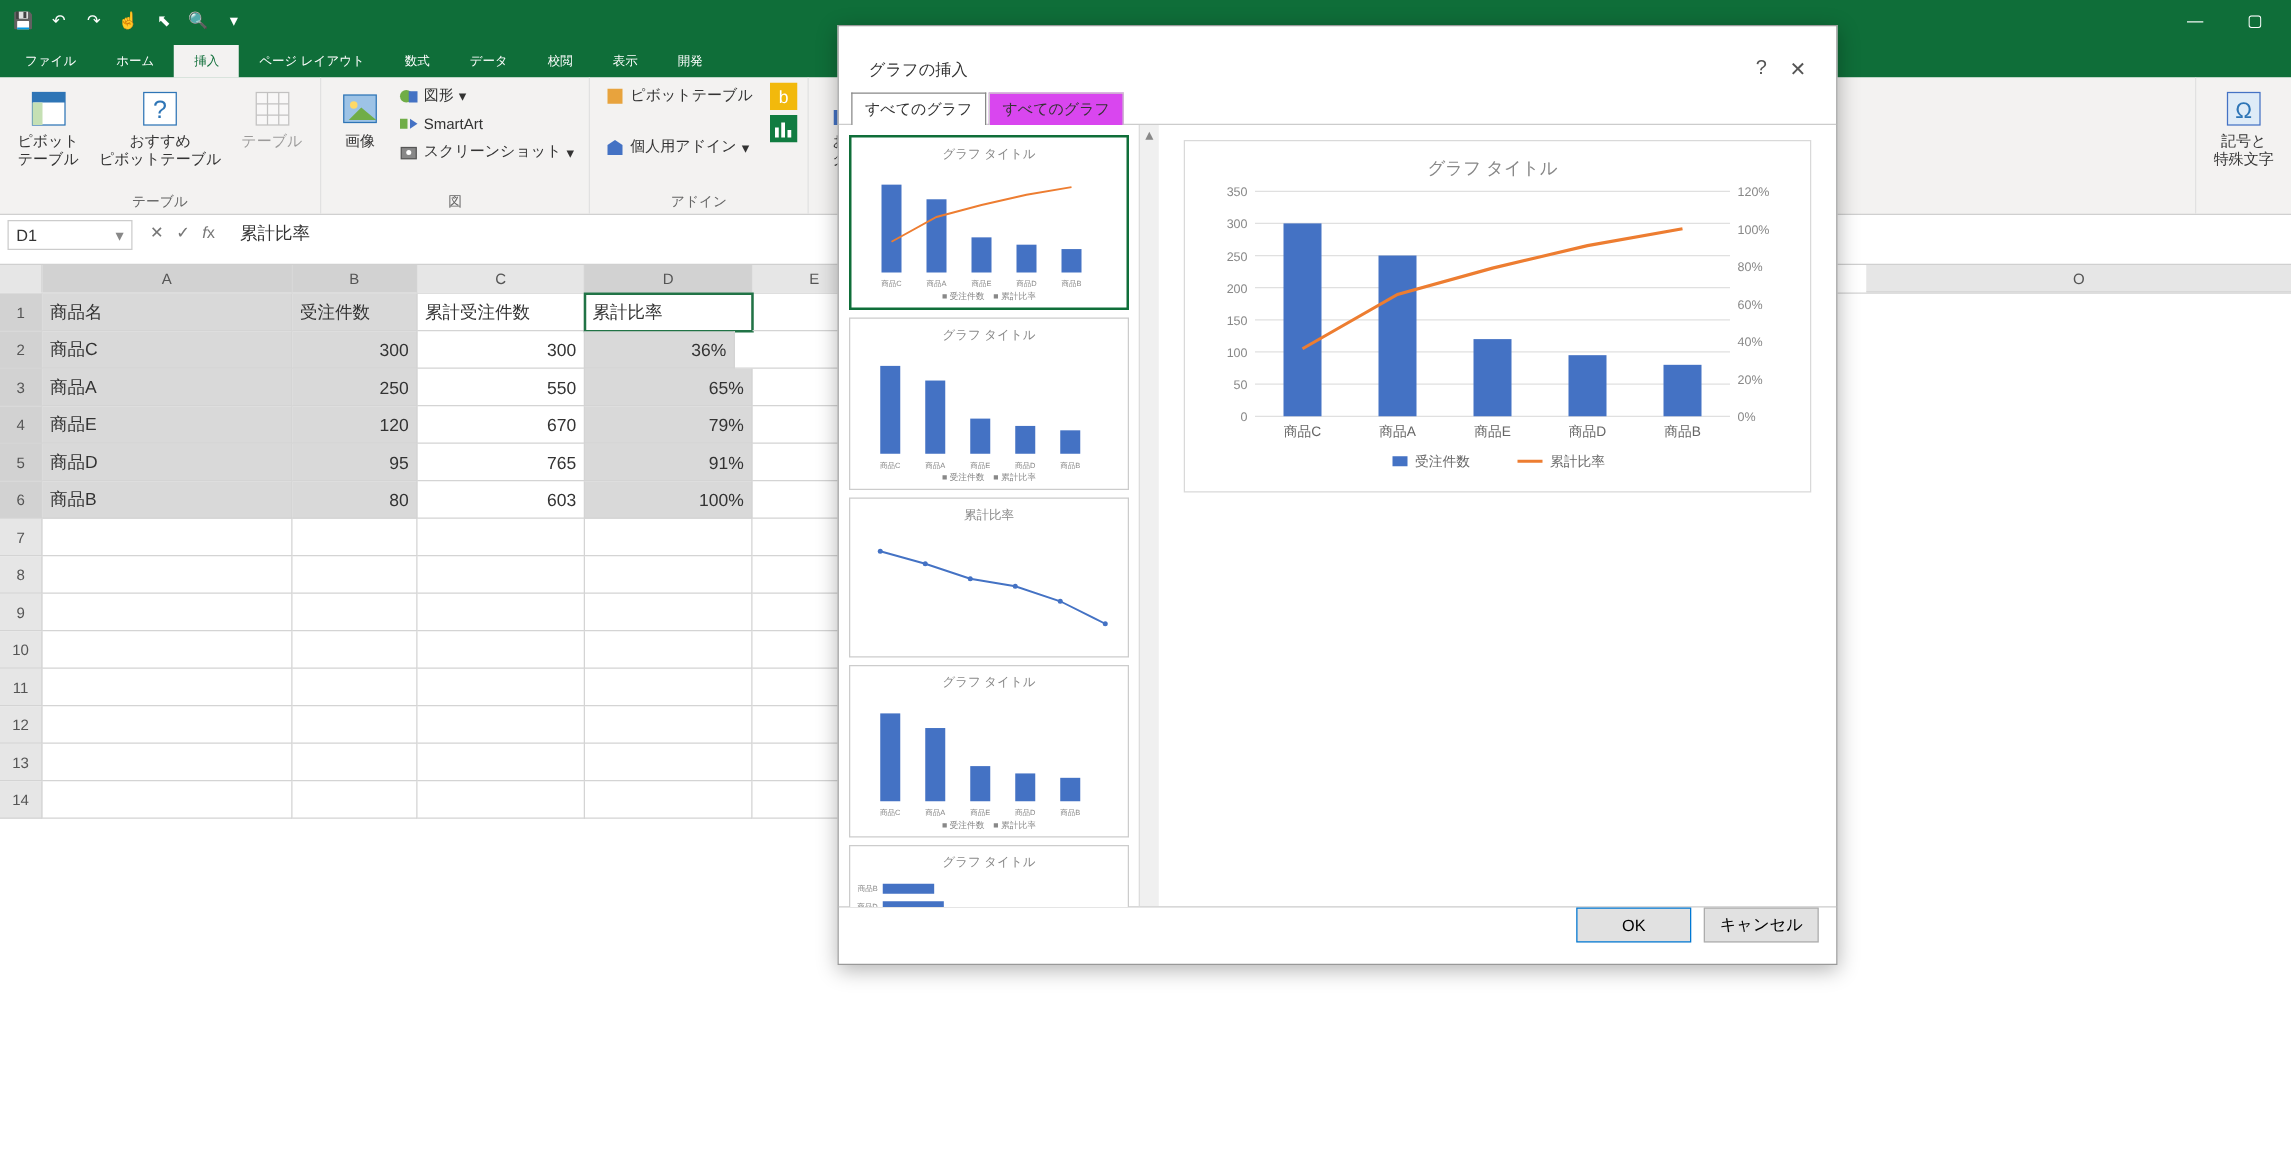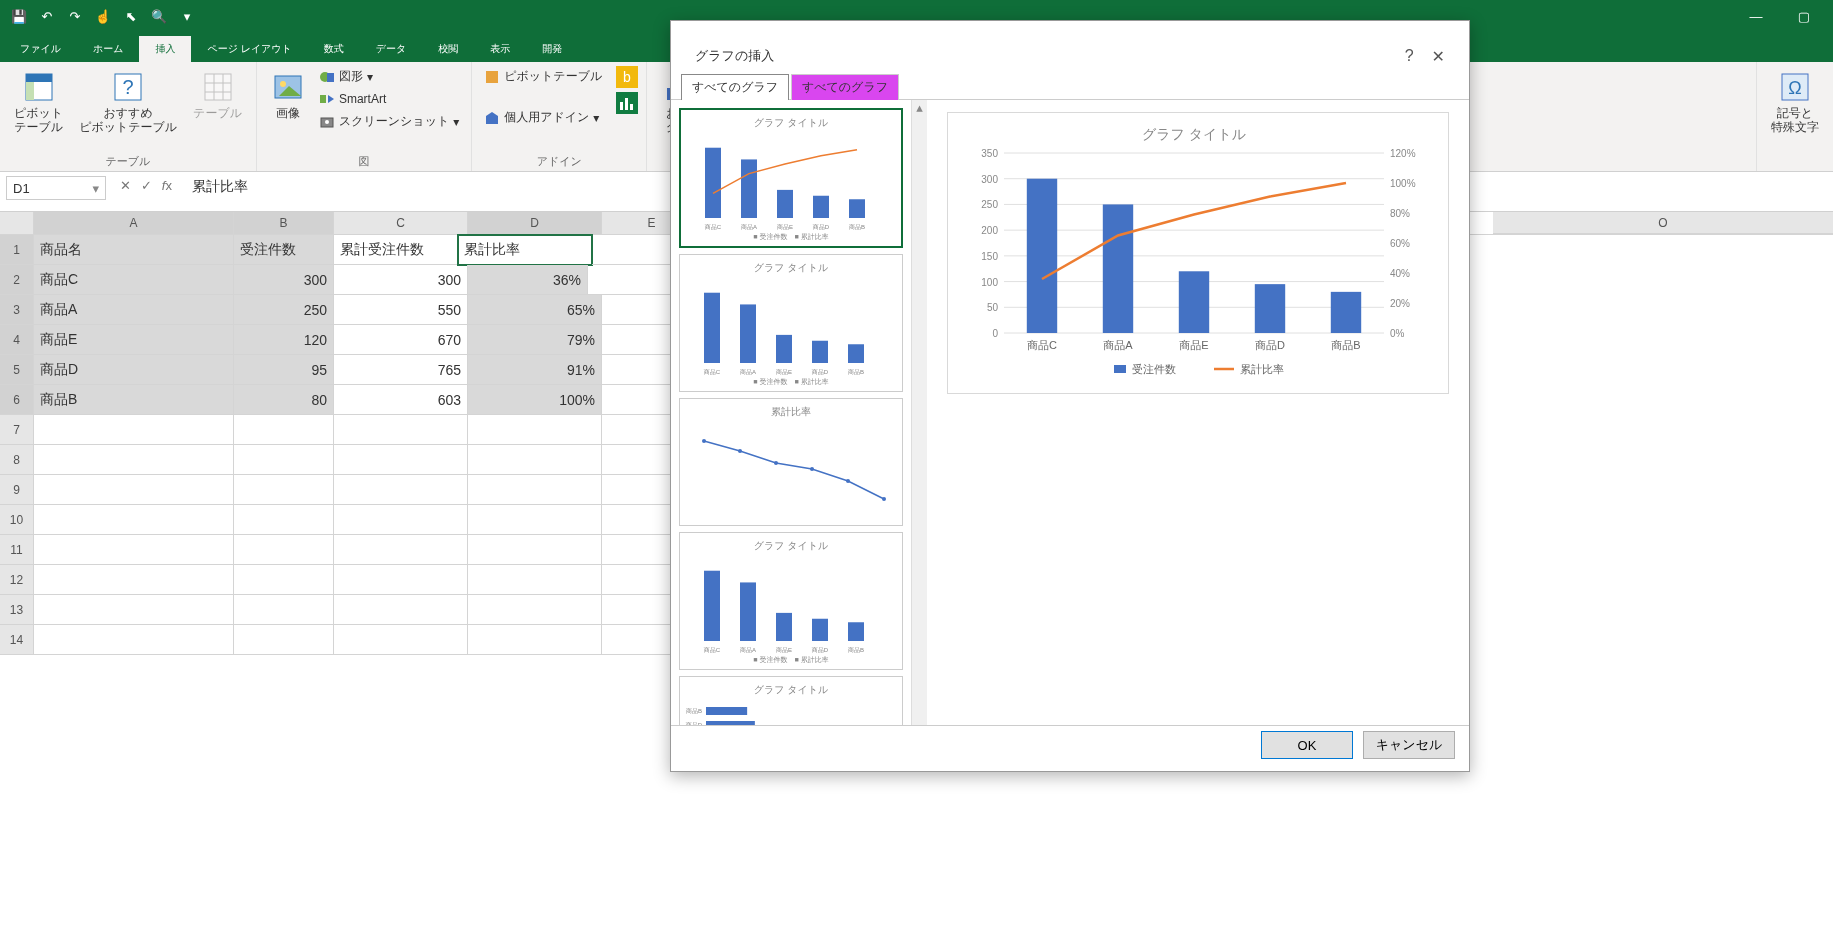--- a/index.html
+++ b/index.html
@@ -63,21 +63,21 @@
   .dlg-body { flex: 1; display: flex; overflow: hidden; }
   .thumb-col { width: 240px; border-right: none; overflow-y: auto; padding: 8px; display: flex; flex-direction: column; gap: 6px; }
   .thumb { border: 1px solid #ccc; padding: 4px; background: #fff; }
   .thumb.sel { border: 2px solid #0f6e39; }
   .thumb-title { text-align: center; font-size: 10px; color: #888; padding: 2px; }
   .scrollbar { width: 16px; background: #f0f0f0; border-left: 1px solid #ddd; }
   .preview-col { flex: 1; padding: 12px 20px; display: flex; flex-direction: column; }
   .preview-title { font-size: 22px; font-weight: 400; color: #444; margin-bottom: 8px; }
   .preview-chart { border: 1px solid #d9d9d9; padding: 10px 16px; background: #fff; }
   .preview-desc { font-size: 13px; color: #444; margin-top: 12px; line-height: 1.5; }
-  .dlg-footer { height: 46px; border-top: 1px solid #ccc; display: flex; align-items: flex-end; justify-content: flex-end; padding: 12px 14px; gap: 10px; }
+  .dlg-footer { height: 46px; border-top: 1px solid #ccc; display: flex; align-items: flex-start; justify-content: flex-end; padding: 0 14px; gap: 10px; }
   .dlg-btn { width: 92px; height: 28px; border: 1px solid #adadad; background: #e1e1e1; font-size: 13px; }
   .dlg-btn.primary { border: 1px solid #0078d4; }
 
   svg { display: block; }
 </style>
 </head>
 <body>
 
 <div class="title-bar">
   <div class="qat">
@@ -309,21 +309,21 @@
           <div class="rh">10</div>
           <div class="rh">11</div>
           <div class="rh">12</div>
           <div class="rh">13</div>
           <div class="rh">14</div>
         </div>
       <div class="grid" id="grid">
           <div class="gr">
             <div class="gc sel" style="width:200px">商品名</div>
             <div class="gc sel" style="width:100px">受注件数</div>
-            <div class="gc" style="width:124px">累計受注件数</div>
+            <div class="gc" style="width:134px">累計受注件数</div>
             <div class="gc sel active-cell" style="width:134px">累計比率</div>
             <div class="gc" style="width:100px"></div>
           </div>
           <div class="gr">
             <div class="gc sel" style="width:200px">商品C</div>
             <div class="gc sel num" style="width:100px">300</div>
             <div class="gc num" style="width:134px">300</div>
             <div class="gc sel num" style="width:120px">36%</div>
             <div class="gc" style="width:100px"></div>
           </div>

